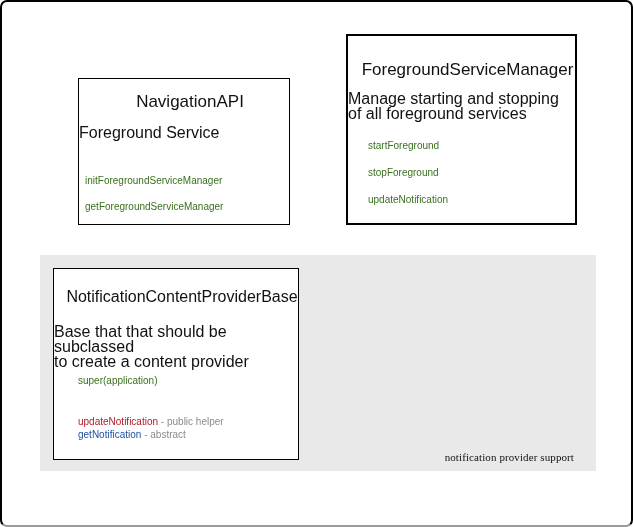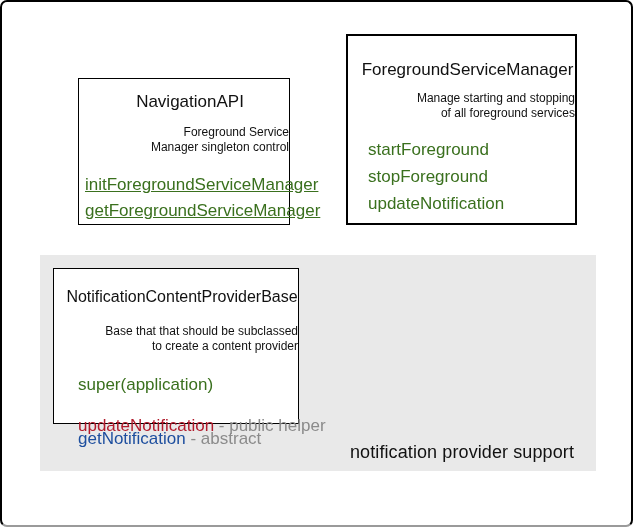--- a/index.html
+++ b/index.html
@@ -21,60 +21,61 @@
     overflow: hidden;
   }
   .classbox {
     position: absolute;
     box-sizing: border-box;
     background: #ffffff;
     color: #111111;
   }
   .box-nav  { left: 76px;  top: 76px;  width: 212px; height: 147px; border: 1.5px solid #000; }
   .box-fsm  { left: 344px; top: 32px;  width: 231px; height: 191px; border: 2px solid #000; }
-  .box-ncpb { left: 51px;  top: 266px; width: 246px; height: 156px; border: 1.5px solid #000; }
+  .box-ncpb { left: 51px;  top: 266px; width: 246px; height: 192px; border: 1.5px solid #000; }
   .box-ncp  { left: 337px; top: 267px; width: 245px; height: 136px; border: 2px solid #000; }
 
   .group-rect {
     position: absolute;
     left: 38px; top: 253px;
     width: 556px; height: 216px;
     background: var(--group-bg, #e9e9e9);
   }
   .group-label {
     position: absolute;
     right: 22px; bottom: 8px;
-    font-size: 18px;
+    font-size: 11px;
     color: #111111;
     letter-spacing: 0.1px;
+    font-family: Liberation Serif, serif;
   }
 
   .box-title {
     position: absolute;
     left: 12px; right: 0;
     text-align: center;
     font-size: 17px;
     color: #111111;
     white-space: nowrap;
   }
   .box-title.small { font-size: 16px; }
   .box-desc {
     position: absolute;
     left: 0; right: 0;
-    text-align: right;
-    font-size: 12px;
+    text-align: left;
+    font-size: 16px;
     line-height: 15px;
     color: #111111;
   }
   .method {
     position: absolute;
-    font-size: 17px;
+    font-size: 10px;
     white-space: nowrap;
   }
-  .method.centered { left: 6px; right: 0; text-align: center; text-decoration: underline; }
+  .method.centered { left: 6px; right: 0; text-align: left; }
   .m-green { color: var(--method-green, #3a701e); }
   .m-red   { color: var(--method-red, #b11a2b); }
   .m-blue  { color: var(--method-blue, #1d4e9e); }
   .m-suffix{ color: var(--suffix-gray, #8b8b8b); }
 
   
   .box-nav  .box-title { top: 13px; }
   .box-nav  .box-desc  { top: 46px; }
   .box-nav  .m1 { top: 96px; }
   .box-nav  .m2 { top: 122px; }
@@ -110,21 +111,20 @@
 </style>
 </head>
 <body>
 
 <div class="frame">
 
   <div class="classbox box-nav">
     <div class="box-title">NavigationAPI</div>
     <div class="box-desc">
       <span>Foreground Service</span><br>
-      <span>Manager singleton control</span>
     </div>
     <div class="method centered m1 m-green">initForegroundServiceManager</div>
     <div class="method centered m2 m-green">getForegroundServiceManager</div>
   </div>
 
   <div class="classbox box-fsm">
     <div class="box-title">ForegroundServiceManager</div>
     <div class="box-desc">
       <span>Manage starting and stopping</span><br>
       <span>of all foreground services</span>

